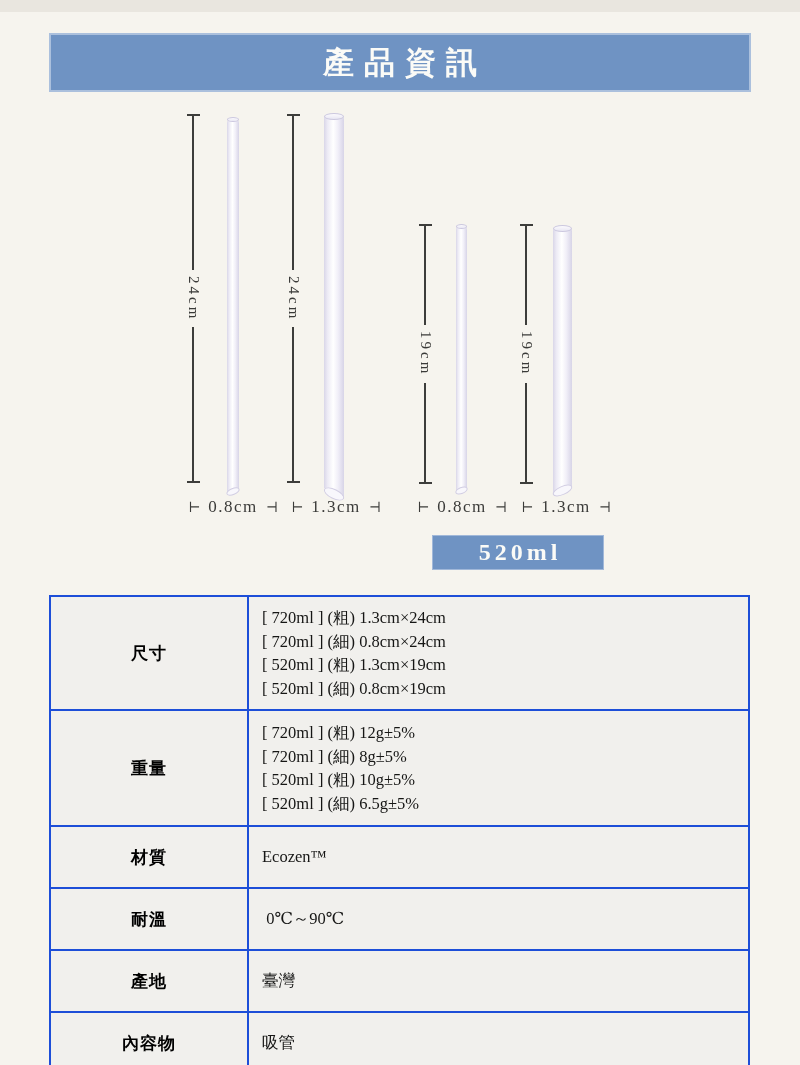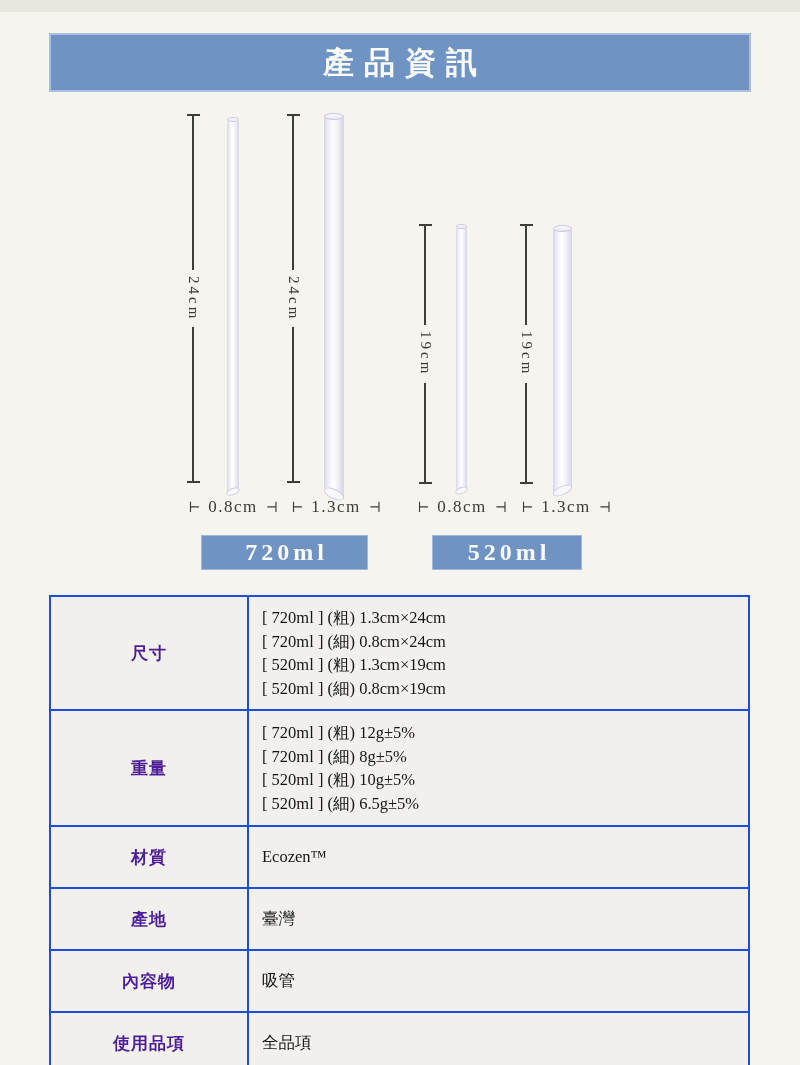--- a/index.html
+++ b/index.html
@@ -87,21 +87,21 @@
   table.spec{
     border-collapse:collapse;width:100%;table-layout:fixed;
     background:#f1f0ed;
   }
   table.spec th,table.spec td{
     border:2px solid #1d4ed8;
     vertical-align:middle;
   }
   table.spec th{
     font-size:17px;font-weight:700;text-align:center;
-    color:#4c1d95;letter-spacing:1px;
+    color:#000000;letter-spacing:1px;
   }
   table.spec td{
     font-size:16.5px;color:#161615;
     padding:8px 12px 8px 13px;
   }
   table.spec .ln{line-height:23.5px;white-space:nowrap;}
   tr.r-big1{height:114px;}
   tr.r-big2{height:116px;}
   tr.r-sm{height:62px;}
 </style>
@@ -184,22 +184,21 @@
     <span class="wcap">⊢</span>
     <span class="wlabel">0.8cm</span>
     <span class="wcap">⊣</span>
   </div>
   <div class="wdim" style="left:506px;top:485px;width:120px">
     <span class="wcap">⊢</span>
     <span class="wlabel">1.3cm</span>
     <span class="wcap">⊣</span>
   </div>
 
-  <div class="vol" style="left:201px;width:167px;top:523px">720ml</div>
-  <div class="vol" style="left:432px;width:150px;top:523px">520ml</div>
+  <div class="vol" style="left:432px;width:172px;top:523px">520ml</div>
 
   <div class="spec-wrap">
     <table class="spec">
       <colgroup>
           <col style="width:198px">
           <col>
         </colgroup>
       <tbody>
         <tr class="r-big1">
           <th>尺寸</th>
@@ -219,20 +218,26 @@
             <div class="ln">[ 520ml ] (細) 6.5g±5%</div>
           </td>
         </tr>
         <tr class="r-sm">
           <th>材質</th>
           <td>
             <div class="ln">Ecozen™</div>
           </td>
         </tr>
         <tr class="r-sm">
+          <th>耐溫</th>
+          <td>
+            <div class="ln">&nbsp;0℃～90℃</div>
+          </td>
+        </tr>
+        <tr class="r-sm">
           <th>產地</th>
           <td>
             <div class="ln">臺灣</div>
           </td>
         </tr>
         <tr class="r-sm">
           <th>內容物</th>
           <td>
             <div class="ln">吸管</div>
           </td>

